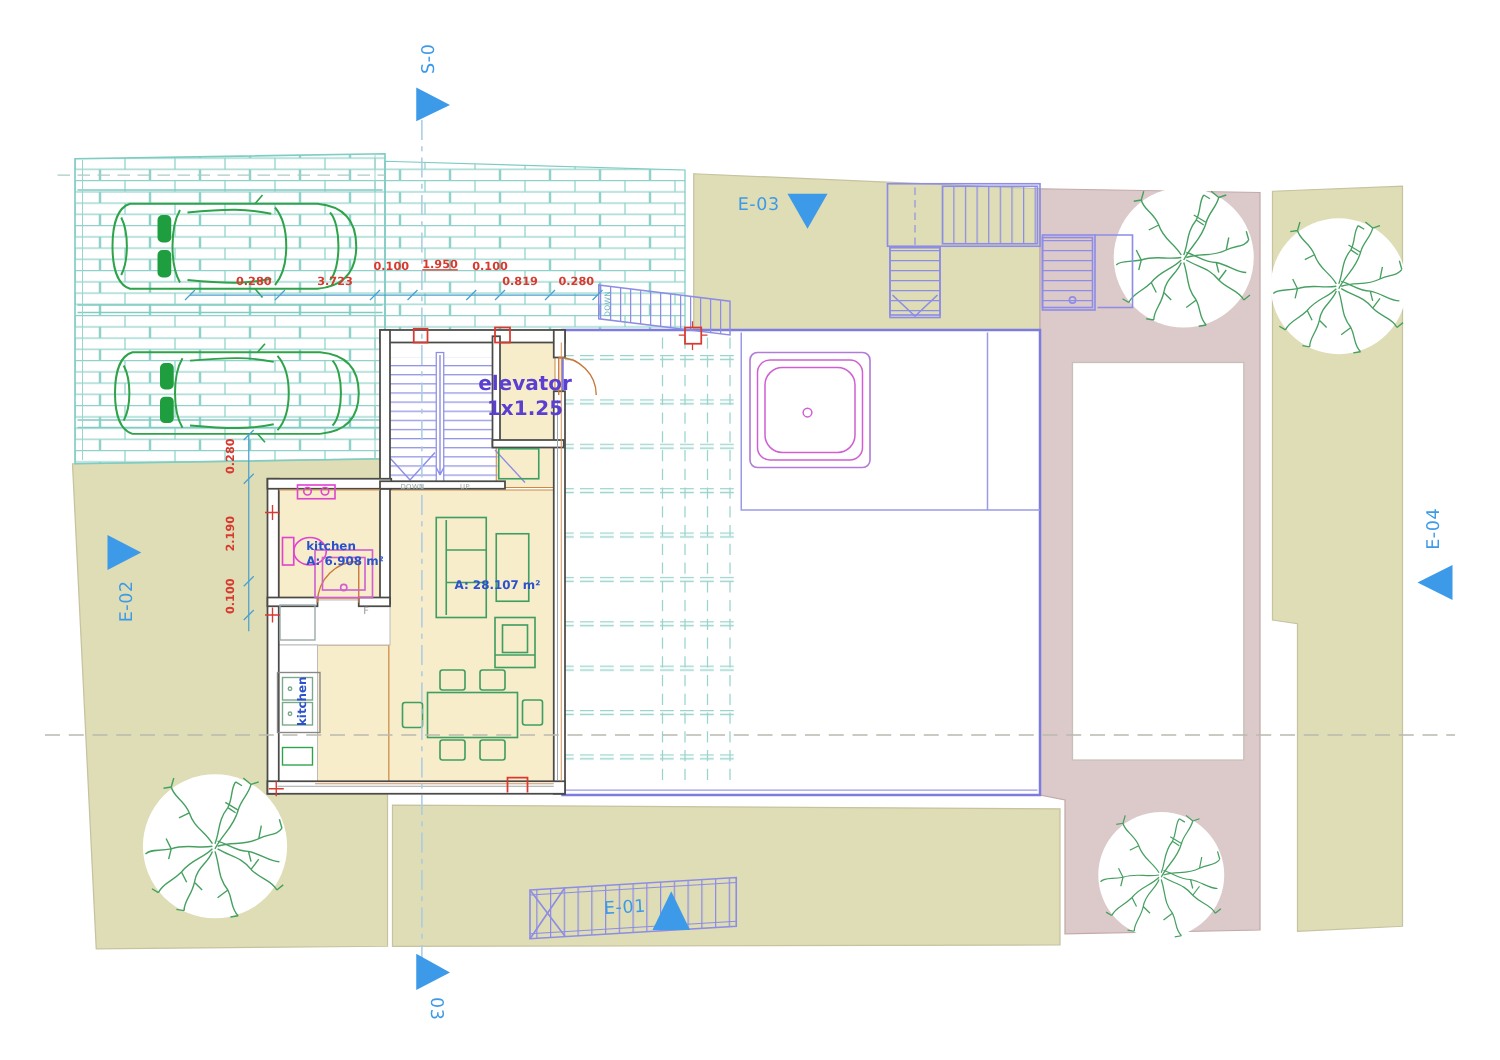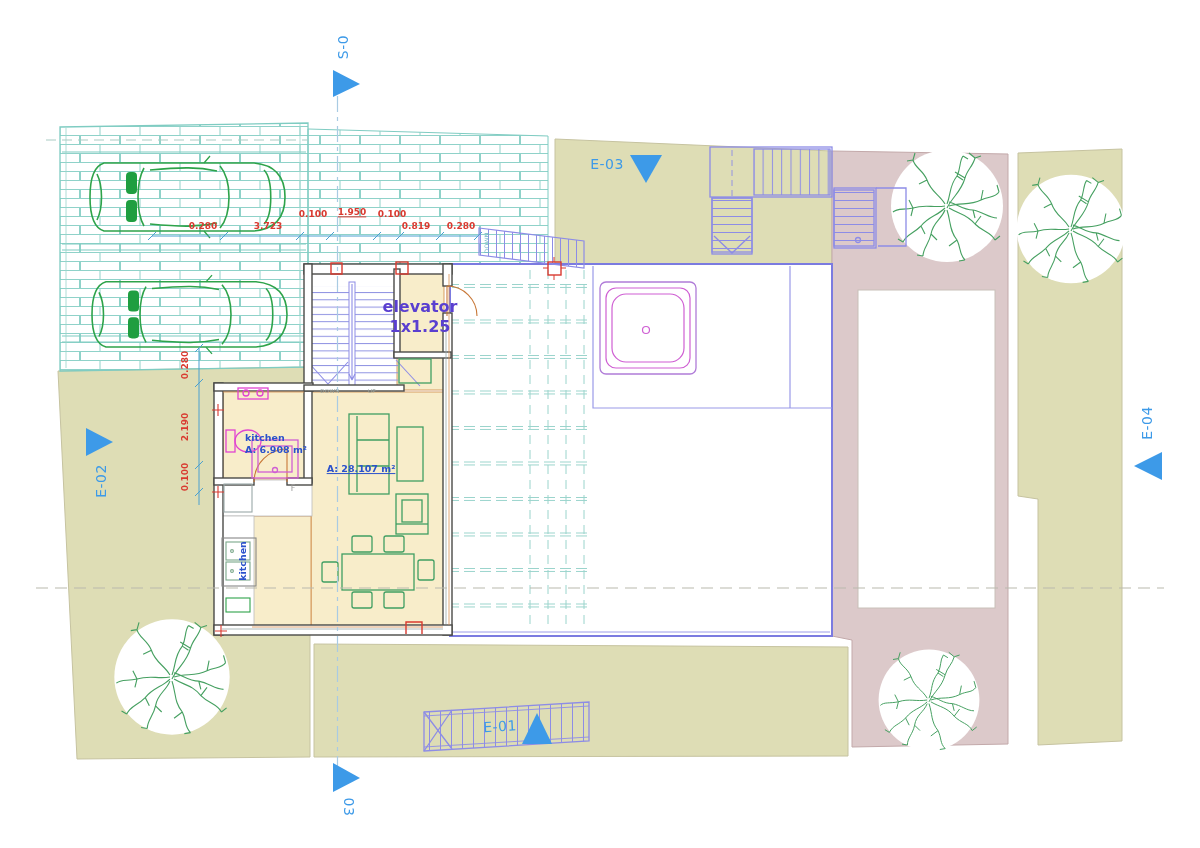--- a/index.html
+++ b/index.html
@@ -270,21 +270,21 @@
 <div class="lbl dim rot-ccw" style="left:186px;top:477px;">0.100</div>
 
 <div class="lbl elev" style="left:420px;top:317px;">
   <div>elevator</div>
   <div>1x1.25</div>
 </div>
 <div class="lbl room" style="left:276px;top:444px;">
   <div>kitchen</div>
   <div>A: 6.908 m²</div>
 </div>
-<div class="lbl room" style="left:361px;top:469px;text-decoration:underline;">A: 28.107 m²</div>
+<div class="lbl room" style="left:398px;top:469px;">A: 28.107 m²</div>
 <div class="lbl room rot-ccw" style="left:243px;top:561px;font-weight:600;">kitchen</div>
 <div class="lbl flabel" style="left:293px;top:489px;">F</div>
 
 <div class="lbl tiny" style="left:330px;top:391px;">DOWN</div>
 <div class="lbl tiny" style="left:372px;top:391px;">UP</div>
 <div class="lbl tinyteal rot-ccw" style="left:487px;top:243px;">DOWN</div>
 
 </div>
 
 </body></html>

